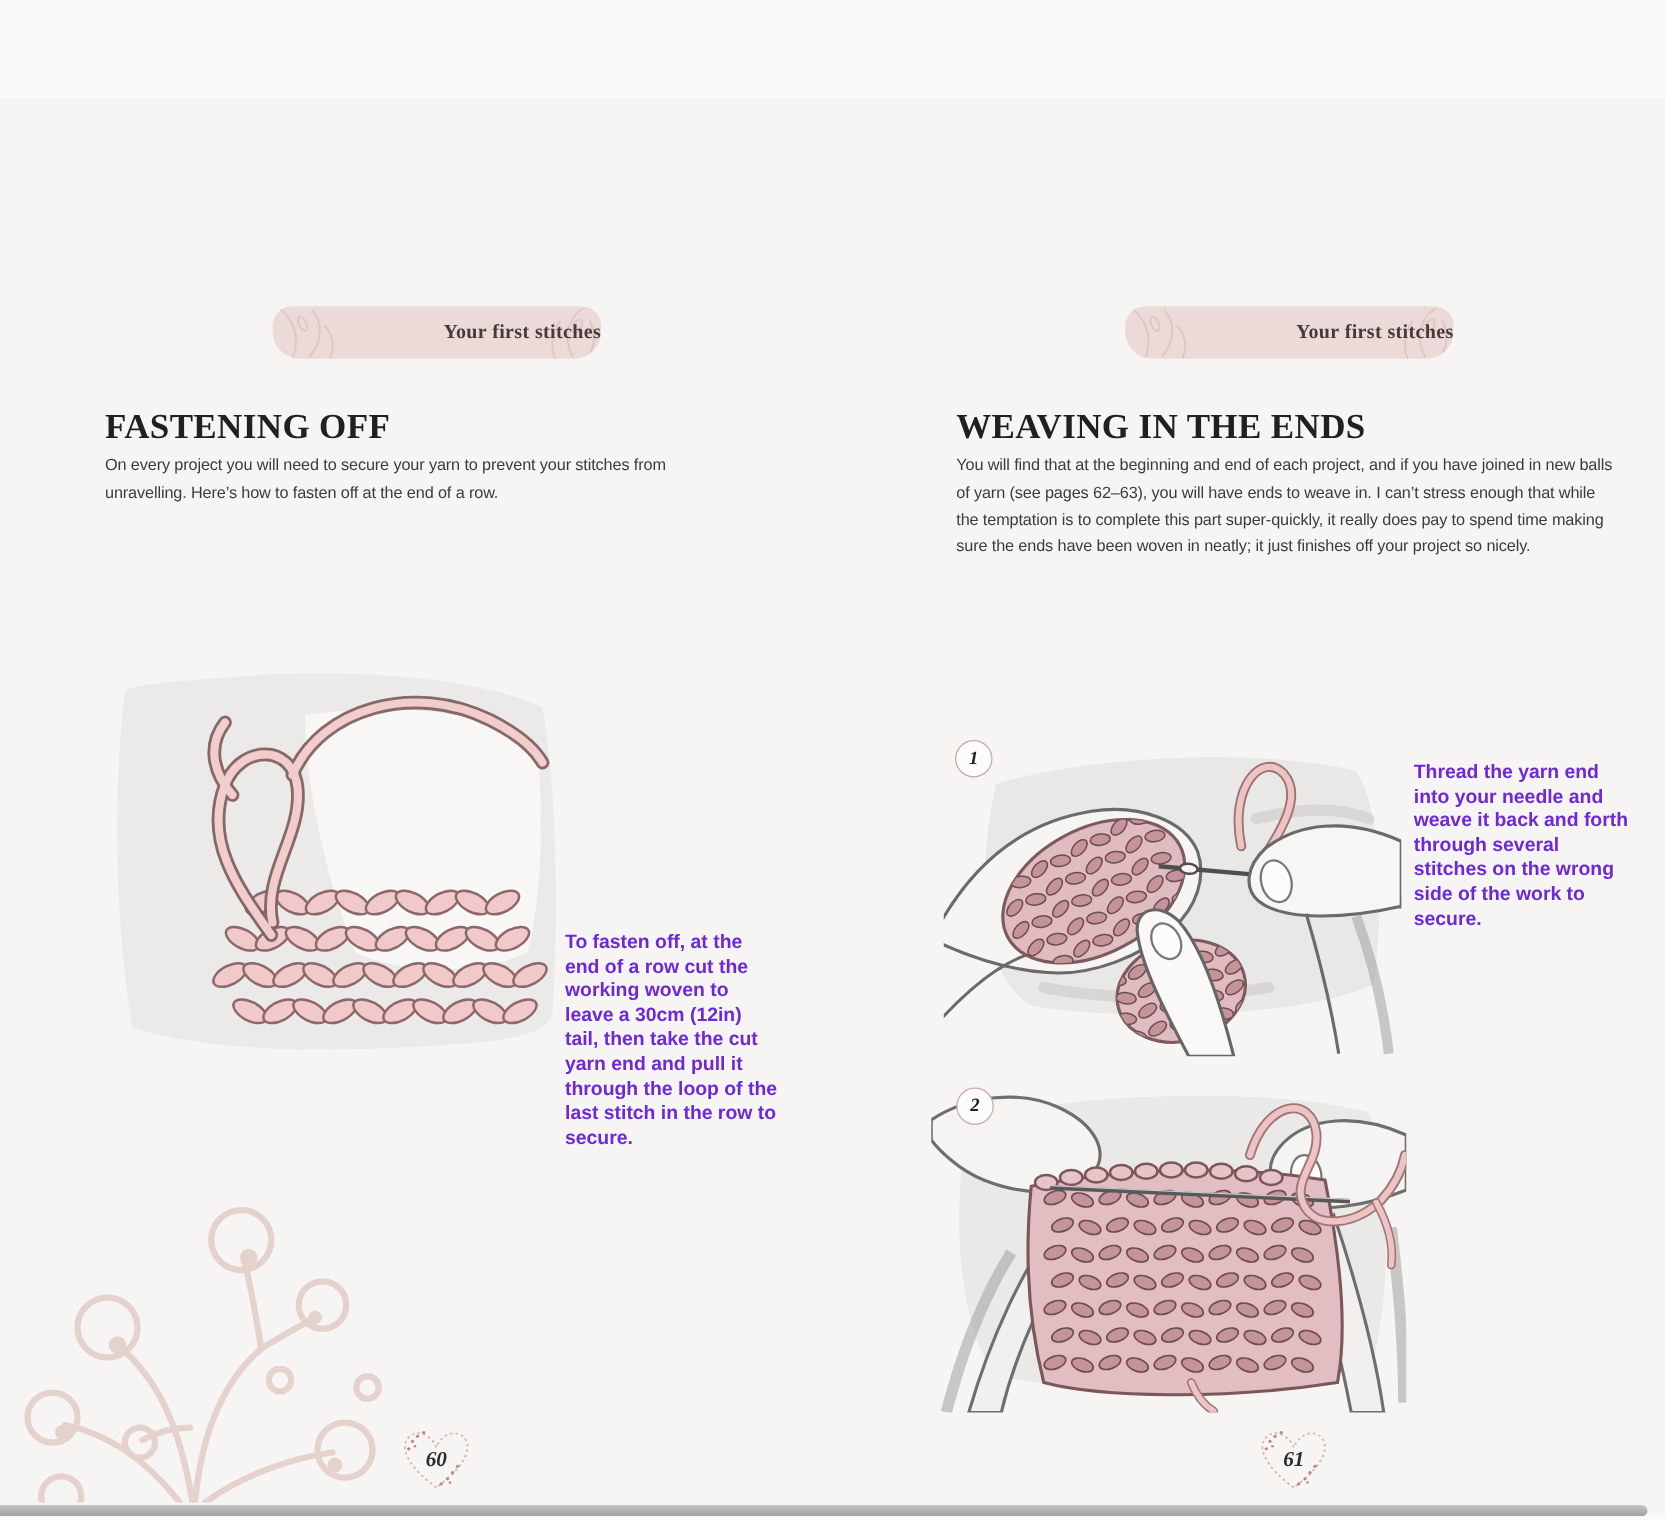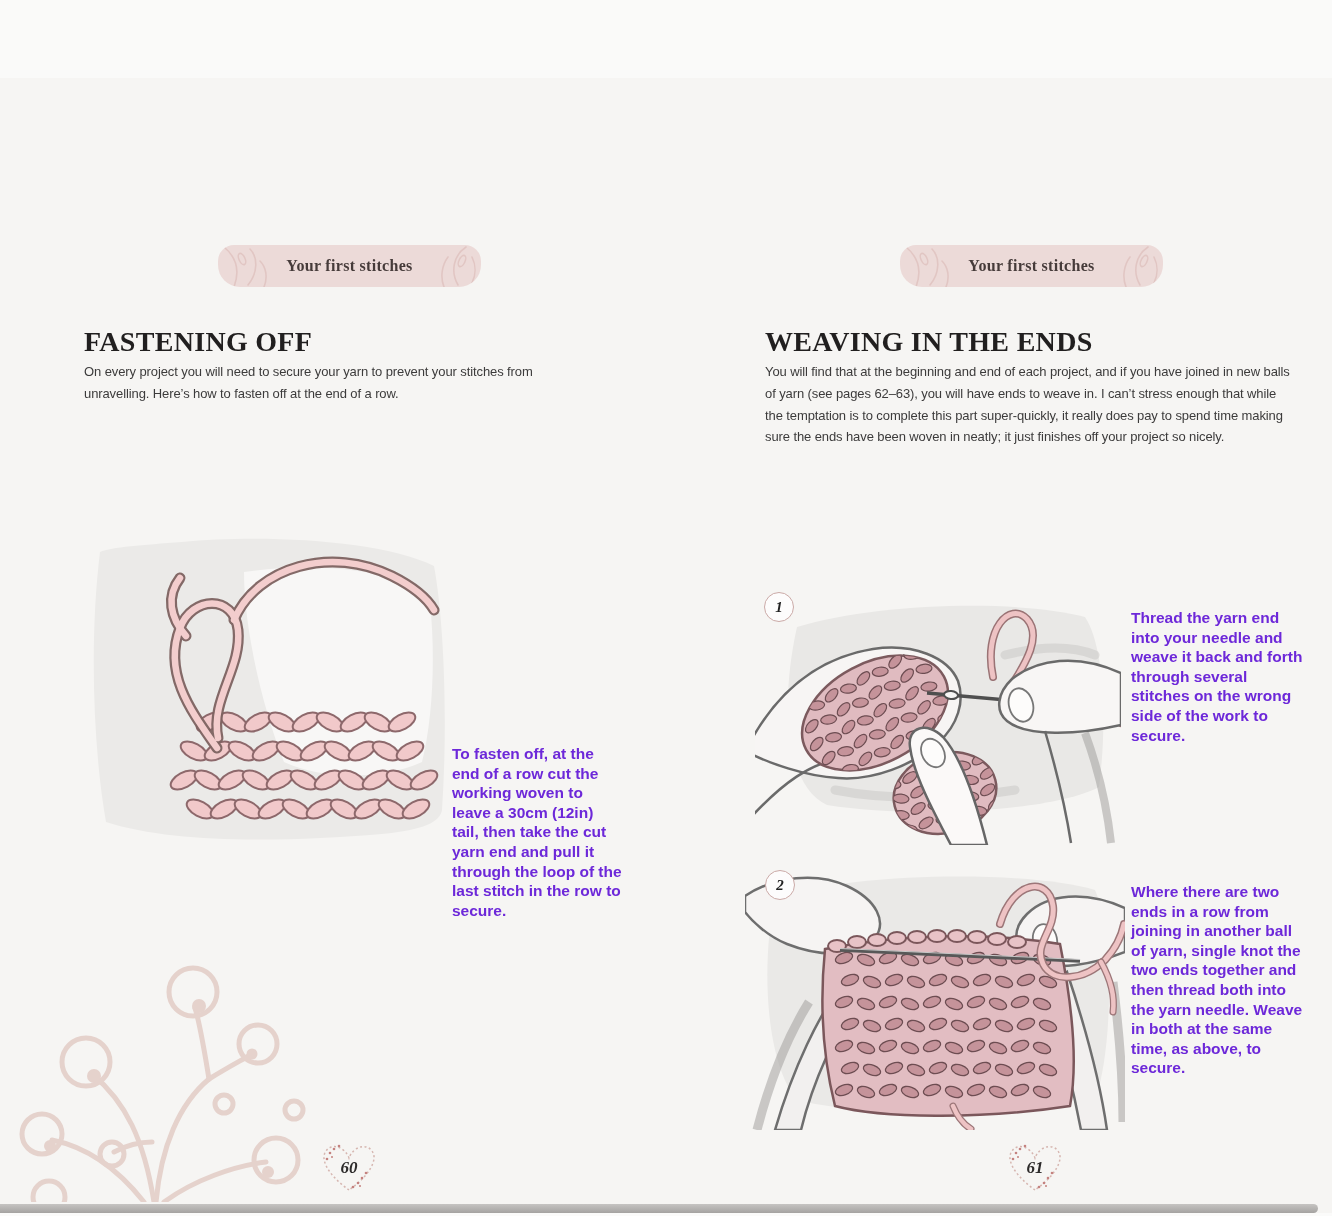--- a/index.html
+++ b/index.html
@@ -2,21 +2,21 @@
 <html><head>
 <meta charset="utf-8">
 <style>
   html,body{margin:0;padding:0;background:#fafaf9;}
   #spread{position:relative;width:1332px;height:1216px;background:#f6f5f3;overflow:hidden;
           font-family:"Liberation Sans",sans-serif;}
   .top-strip{position:absolute;left:0;top:0;width:100%;height:78px;background:#fafaf9;}
   .bottom-strip{position:absolute;left:0;top:1213px;width:100%;height:3px;background:#fbfbfa;}
 
   .tab{position:absolute;top:245px;width:263px;height:42px;background:#ecdad8;
-       border-radius:16px 16px 22px 22px;display:flex;align-items:center;justify-content:center;
+       border-radius:16px 16px 22px 22px;display:flex;align-items:center;justify-content:flex-end;
        overflow:hidden;}
   .tab-label{position:relative;z-index:2;font-family:"Liberation Serif",serif;font-weight:700;
        font-size:16px;color:#463b3a;letter-spacing:.3px;}
   .tab-deco{position:absolute;inset:0;z-index:1;}
 
   .heading{position:absolute;font-family:"Liberation Serif",serif;font-weight:700;font-size:28px;
        color:#211f1f;letter-spacing:.3px;white-space:nowrap;}
   .intro{position:absolute;font-size:13px;line-height:21.8px;color:#3c3b3b;letter-spacing:-.1px;}
   .caption{position:absolute;font-size:15.5px;line-height:19.6px;font-weight:600;color:#6d28d9;}
 
@@ -324,21 +324,20 @@
     <g>
       <path d="M255,62 C268,18 304,14 308,44 C311,68 288,82 298,102 C308,122 340,118 360,98 C372,85 377,72 379,62" fill="none" stroke="#9c7678" stroke-width="8" stroke-linecap="round"></path>
       <path d="M255,62 C268,18 304,14 308,44 C311,68 288,82 298,102 C308,122 340,118 360,98 C372,85 377,72 379,62" fill="none" stroke="#eec3c4" stroke-width="5" stroke-linecap="round"></path>
       <path d="M356,100 C366,118 370,134 368,150" fill="none" stroke="#9c7678" stroke-width="7" stroke-linecap="round"></path>
       <path d="M356,100 C366,118 370,134 368,150" fill="none" stroke="#eec3c4" stroke-width="4.5" stroke-linecap="round"></path>
       <path d="M208,244 C212,254 218,262 226,267" fill="none" stroke="#9c7678" stroke-width="7" stroke-linecap="round"></path>
       <path d="M208,244 C212,254 218,262 226,267" fill="none" stroke="#eec3c4" stroke-width="4.5" stroke-linecap="round"></path>
     </g>
   </svg>
 
-  <div class="caption" style="left:1131px;top:882px;width:175px;">Where there are two ends in a row from joining in another ball of yarn, single knot the two ends together and then thread both into the yarn needle. Weave in both at the same time, as above, to secure.</div>
 
   <div class="heart-pg" style="left:1004px;top:1140px;">
     <svg viewBox="0 0 62 56">
       <path d="M31,50 C20,42 8,31 6,19 C5,9 15,3 24,9 C28,12 30,15 31,18 C32,15 34,12 38,9 C47,3 57,9 56,19 C54,31 42,42 31,50 Z" fill="none" stroke="#d6b6b0" stroke-width="1.5" stroke-dasharray="2 2.5"></path>
       <g fill="#c4827f">
         <circle cx="12" cy="13" r="1.3"></circle>
           <circle cx="16" cy="9" r="1.3"></circle>
           <circle cx="21" cy="6" r="1.3"></circle>
         <circle cx="9" cy="19" r="1.3"></circle>
           <circle cx="14" cy="17" r="1"></circle>

